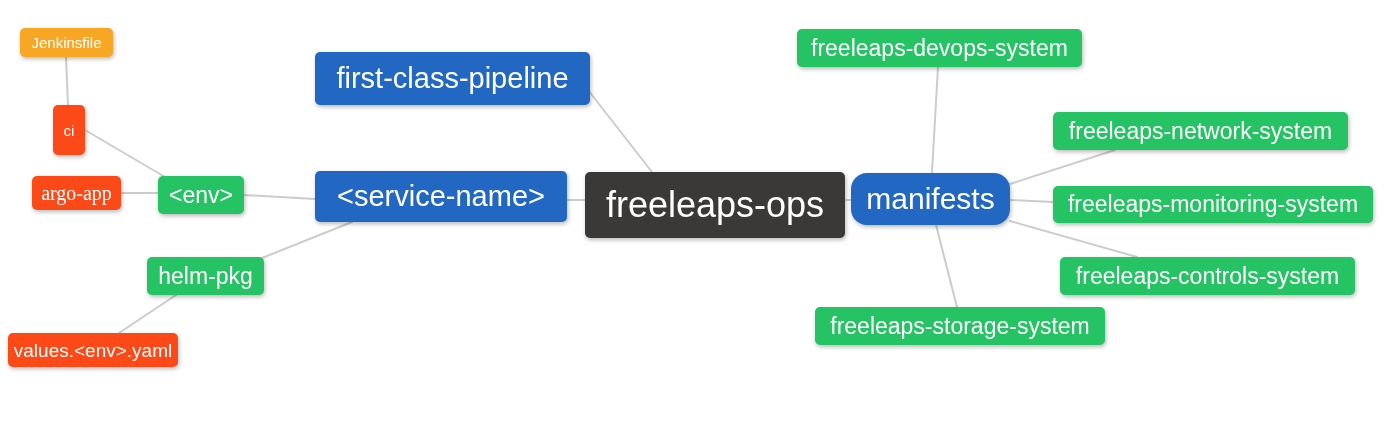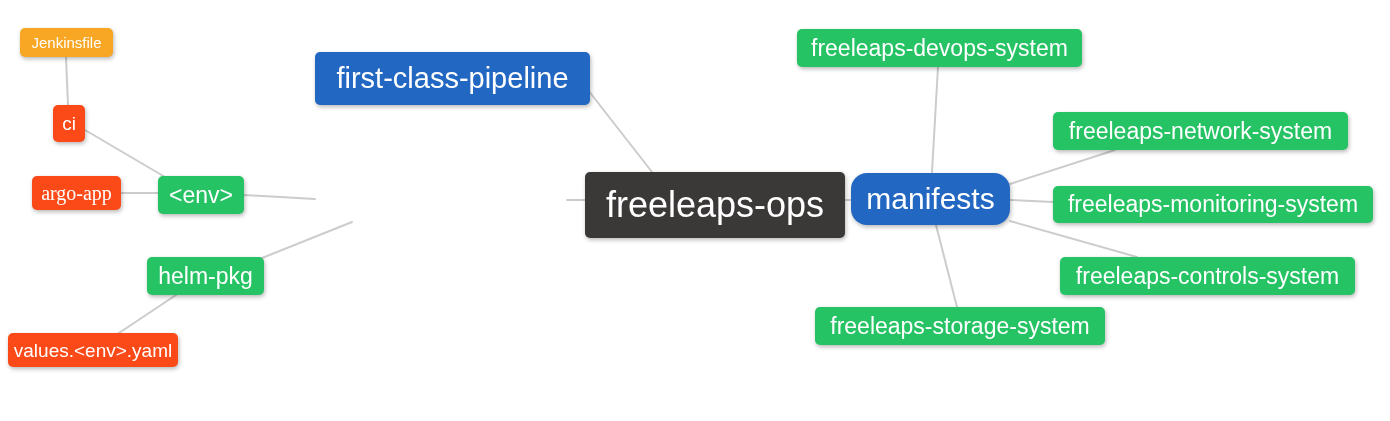--- a/index.html
+++ b/index.html
@@ -60,32 +60,33 @@
     <line x1="845" y1="200" x2="851" y2="200"></line>
     <line x1="932" y1="172" x2="938" y2="67"></line>
     <line x1="1010" y1="184" x2="1115" y2="150"></line>
     <line x1="1010" y1="200" x2="1053" y2="202"></line>
     <line x1="1010" y1="221" x2="1137" y2="257"></line>
     <line x1="936" y1="225" x2="957" y2="307"></line>
   </svg>
 
   <div class="node" style="left: 20px; top: 28px; width: 93px; height: 29px; font-size: 15px; background-color: rgb(247, 167, 35);">Jenkinsfile</div>
 
-  <div class="node" style="left: 53px; top: 105px; width: 32px; height: 37px; font-size: 19px; background-color: rgb(251, 74, 23);">ci</div>
+  <div class="node" style="left: 53px; top: 105px; width: 32px; height: 50px; font-size: 15px; background-color: rgb(251, 74, 23);">ci</div>
 
   <div class="node" style="left: 32px; top: 176px; width: 89px; height: 34px; font-size: 20px; background-color: rgb(251, 74, 23); font-family: Liberation Serif, serif;">argo-app</div>
 
   <div class="node" style="left: 158px; top: 176px; width: 86px; height: 38px; font-size: 23px; background-color: rgb(38, 195, 101);">&lt;env&gt;</div>
 
   <div class="node" style="left: 147px; top: 257px; width: 117px; height: 38px; font-size: 23px; background-color: rgb(38, 195, 101);">helm-pkg</div>
 
   <div class="node" style="left: 8px; top: 333px; width: 170px; height: 34px; font-size: 19px; background-color: rgb(251, 74, 23);">values.&lt;env&gt;.yaml</div>
 
   <div class="node" style="left: 315px; top: 37px; width: 275px; height: 53px; font-size: 29px; background-color: rgb(34, 104, 194); margin-top: 15px;">first-class-pipeline</div>
 
+  <div class="node" style="left: 315px; top: 171px; width: 252px; height: 51px; font-size: 29px; background-color: rgb(34, 104, 194);">&lt;service-name&gt;</div>
 
   <div class="node" style="left: 585px; top: 172px; width: 260px; height: 66px; font-size: 36px; background-color: rgb(59, 56, 56);">freeleaps-ops</div>
 
   <div class="node" style="left: 851px; top: 173px; width: 159px; height: 52px; font-size: 30px; background-color: rgb(34, 104, 194); border-radius: 16px;">manifests</div>
 
   <div class="node" style="left: 797px; top: 29px; width: 285px; height: 38px; font-size: 23px; background-color: rgb(38, 195, 101);">freeleaps-devops-system</div>
 
   <div class="node" style="left: 1053px; top: 112px; width: 295px; height: 38px; font-size: 23px; background-color: rgb(38, 195, 101);">freeleaps-network-system</div>
 
   <div class="node" style="left: 1053px; top: 186px; width: 320px; height: 37px; font-size: 23px; background-color: rgb(38, 195, 101);">freeleaps-monitoring-system</div>

